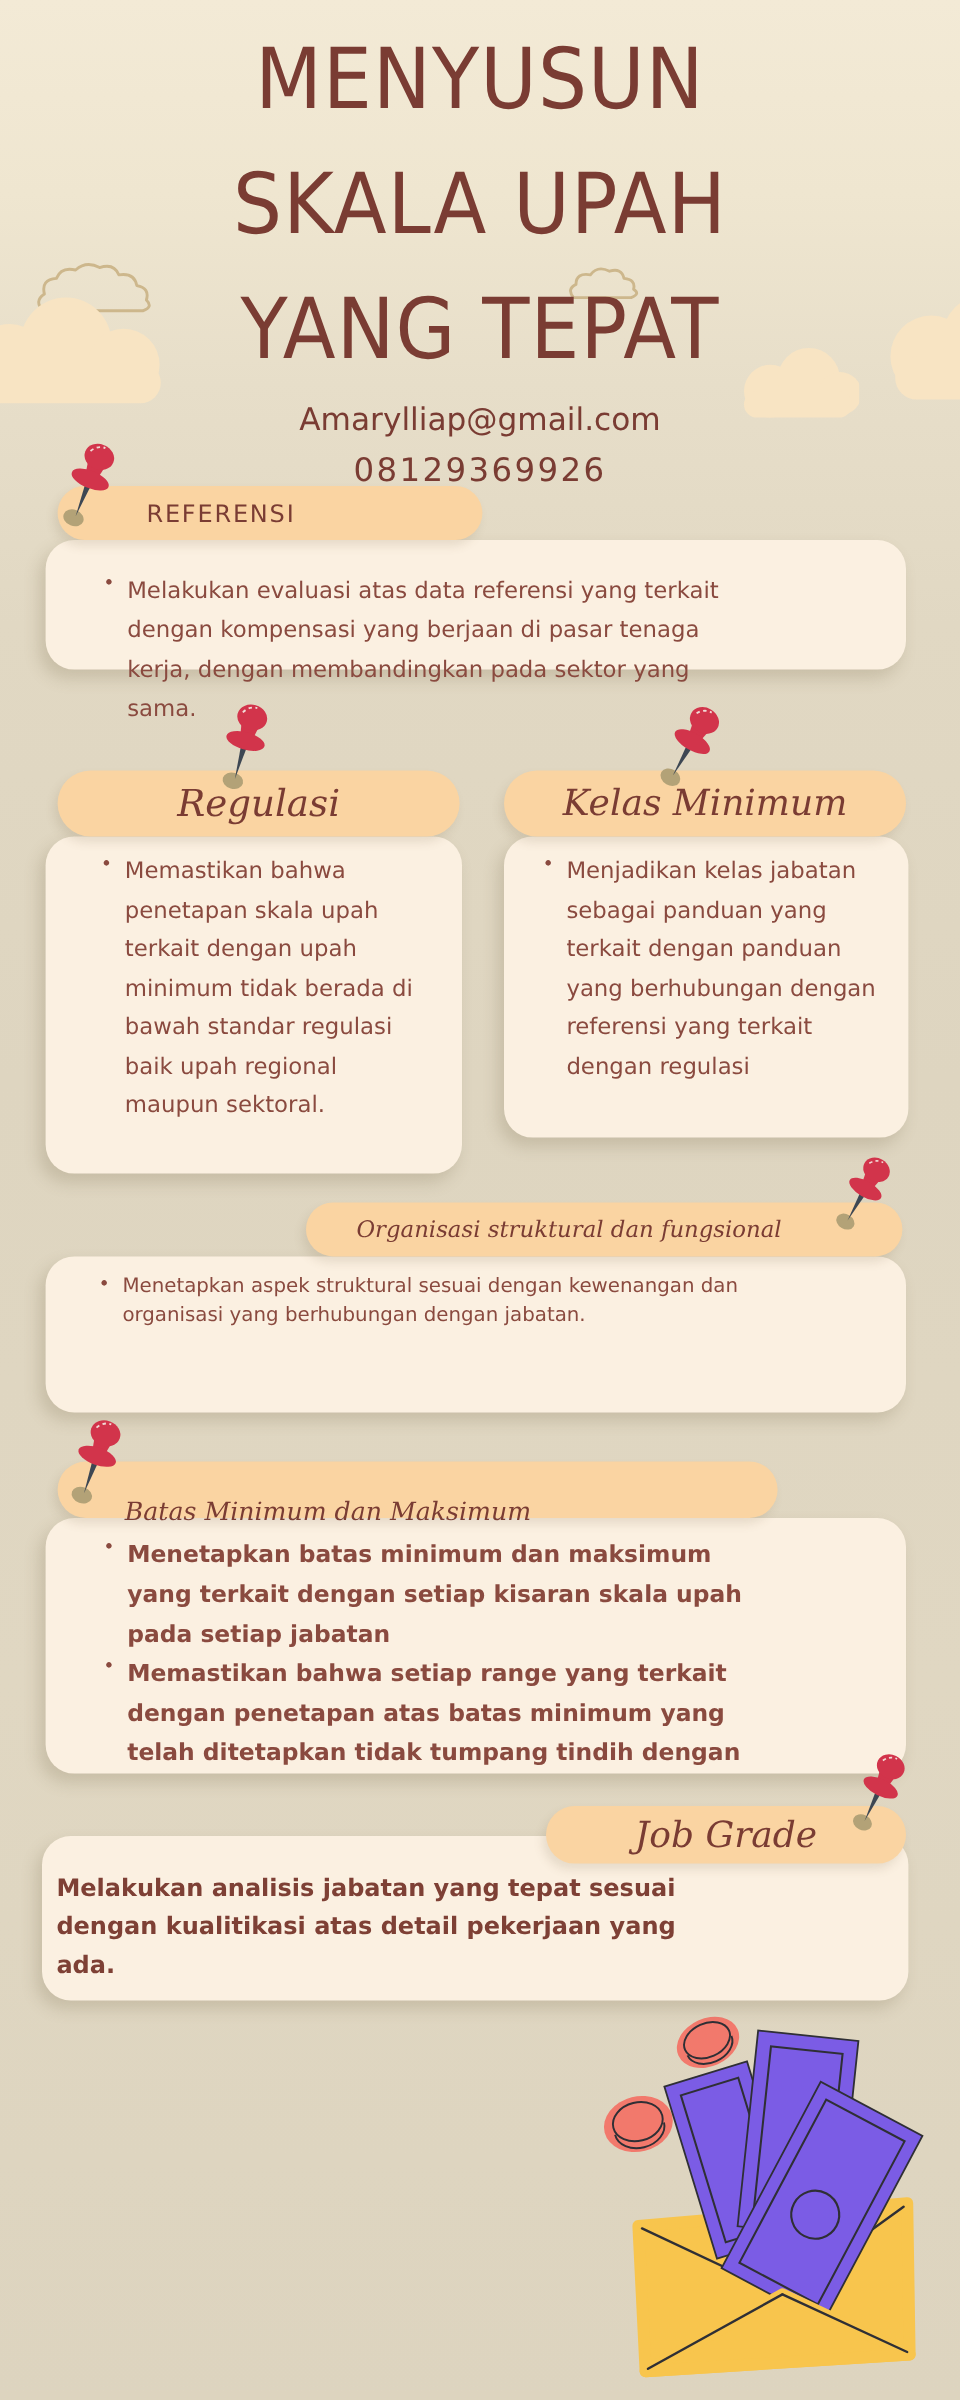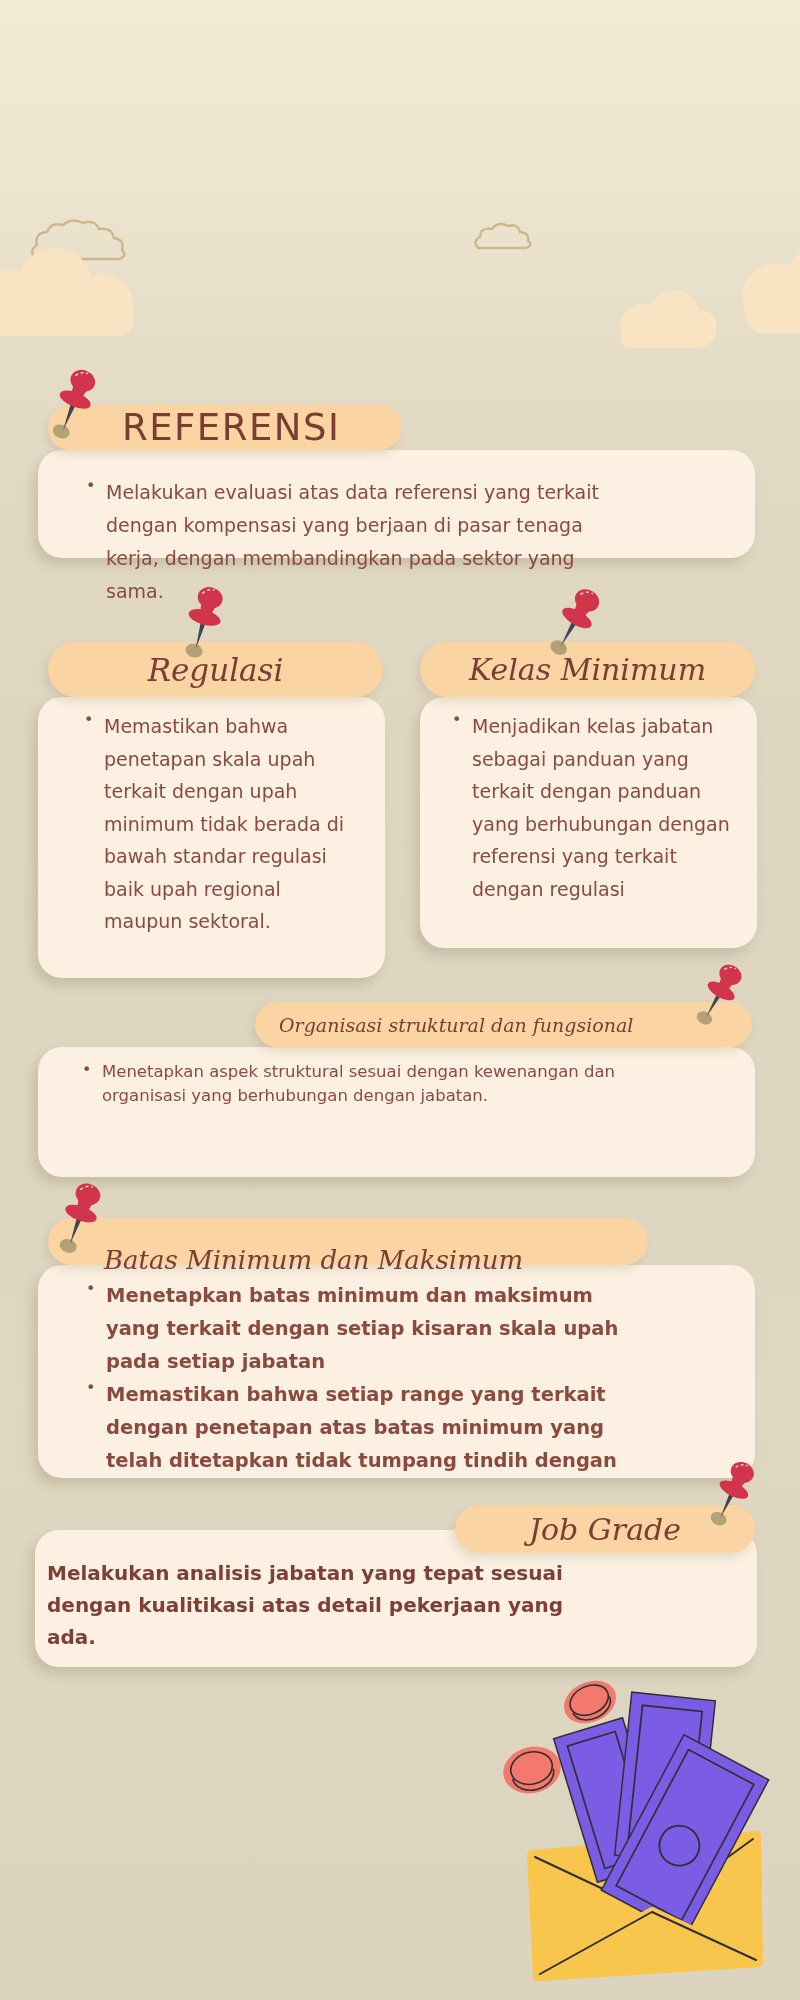--- a/index.html
+++ b/index.html
@@ -33,29 +33,29 @@
   .pin-kel{left:545px;top:584px;transform:rotate(30deg);}
   .pin-org{left:692px;top:960px;width:53px;height:71px;transform:rotate(30deg);}
   .pin-bat{left:50px;top:1180px;transform:rotate(20deg);}
   .pin-job{left:704px;top:1458px;width:55px;height:73px;transform:rotate(26deg);}
   
   .pill{position:absolute;display:flex;align-items:center;background:var(--pill,#FAD4A2);z-index:3;
         color:var(--maroon,#7A3C33);box-shadow:-3px 5px 8px rgba(128,112,82,0.16);}
   .script{font-family:"DejaVu Serif",serif;font-style:italic;}
   .hand{font-family:"DejaVu Sans",sans-serif;}
   .pill-ref{left:48px;top:405px;width:354px;height:45px;border-radius:23px;padding-left:74px;box-sizing:border-box;}
-  .pill-ref span{font-size:37px;letter-spacing:1.5px;}
+  .pill-ref span{font-size:20px;letter-spacing:1.5px;}
   .pill-reg{left:48px;top:642px;width:335px;height:55px;border-radius:28px;justify-content:center;}
   .pill-reg span{font-size:31px;}
   .pill-kel{left:420px;top:642px;width:335px;height:55px;border-radius:28px;justify-content:center;}
   .pill-kel span{font-size:30px;}
   .pill-org{left:255px;top:1002px;width:497px;height:45px;border-radius:23px;padding-left:24px;box-sizing:border-box;}
-  .pill-org span{font-size:19px;}
+  .pill-org span{font-size:19px;margin-left:18px;}
   .pill-bat{left:48px;top:1218px;width:600px;height:47px;border-radius:24px;padding-left:56px;box-sizing:border-box;}
-  .pill-bat span{font-size:26px;margin-top:36px;}
+  .pill-bat span{font-size:21px;margin-top:36px;}
   .pill-job{left:455px;top:1505px;width:300px;height:48px;border-radius:24px;justify-content:center;}
   .pill-job span{font-size:30px;}
   
   .card{position:absolute;background:var(--card,#FBF0E1);border-radius:24px;z-index:2;
         box-shadow:-5px 7px 12px rgba(120,105,75,0.22);
         color:var(--body-text,#8A4A3F);box-sizing:border-box;}
   .bullet{position:relative;padding-left:22px;}
   .bullet::before{content:"\2022";position:absolute;left:2px;top:0;}
   .card-ref{left:38px;top:450px;width:717px;height:108px;padding:26px 0 0 46px;}
   .card-ref .btxt{display:block;width:505px;font-size:19px;line-height:33px;}
@@ -106,20 +106,27 @@
       <circle cx="62" cy="28" r="26"></circle>
       <circle cx="88" cy="40" r="18"></circle>
     <rect x="8" y="38" width="90" height="22" rx="11"></rect>
   </svg>
   <svg class="cloud cloud-fill cl-fill-rbig" viewBox="0 0 120 100">
     <circle cx="40" cy="55" r="34"></circle>
       <circle cx="85" cy="40" r="36"></circle>
     <rect x="10" y="55" width="105" height="36" rx="18"></rect>
   </svg>
 
+  <header class="masthead">
+    <div class="title-line">MENYUSUN</div>
+    <div class="title-line">SKALA UPAH</div>
+    <div class="title-line">YANG TEPAT</div>
+    <div class="contact email">Amarylliap@gmail.com</div>
+    <div class="contact phone">08129369926</div>
+  </header>
 
   <svg class="pin pin-ref">
       <use href="#pushpin"></use>
     </svg>
   <div class="pill pill-ref hand">
     <span>REFERENSI</span>
   </div>
   <div class="card card-ref">
     <div class="bullet">
       <span class="btxt">Melakukan evaluasi atas data referensi yang terkait dengan kompensasi yang berjaan di pasar tenaga kerja, dengan membandingkan pada sektor yang sama.</span>

